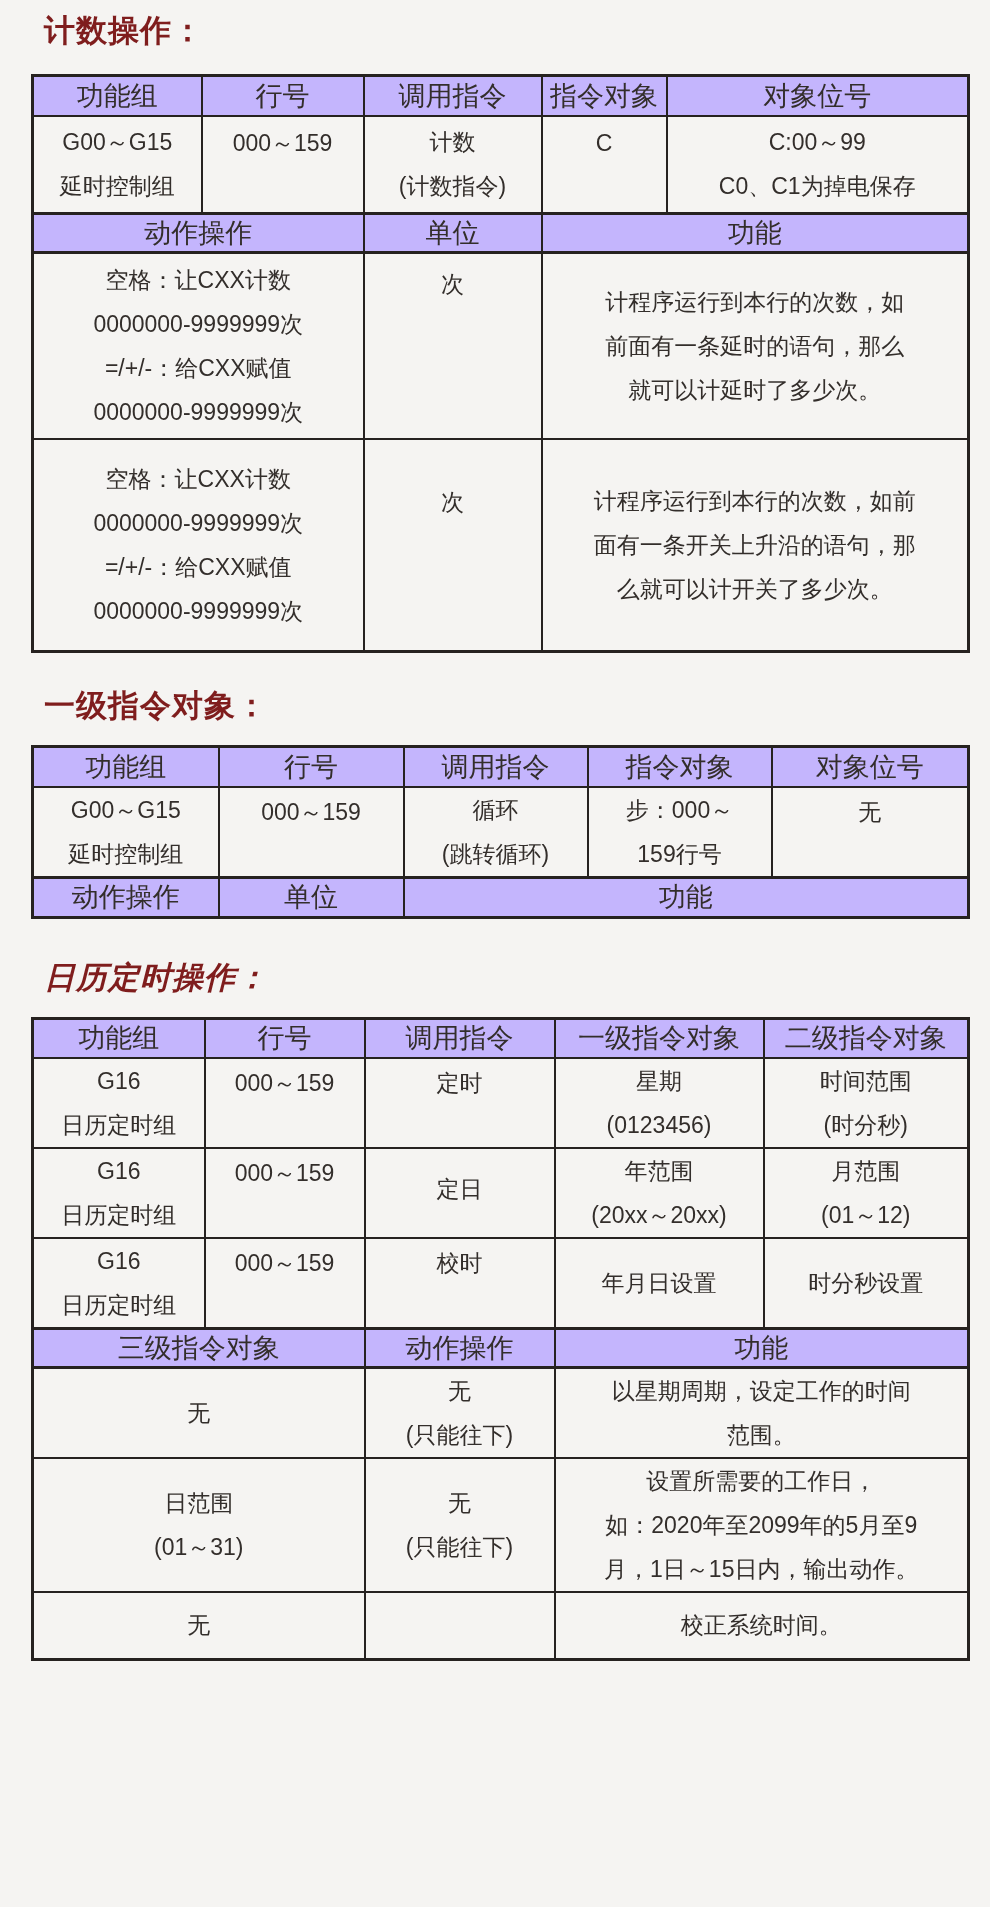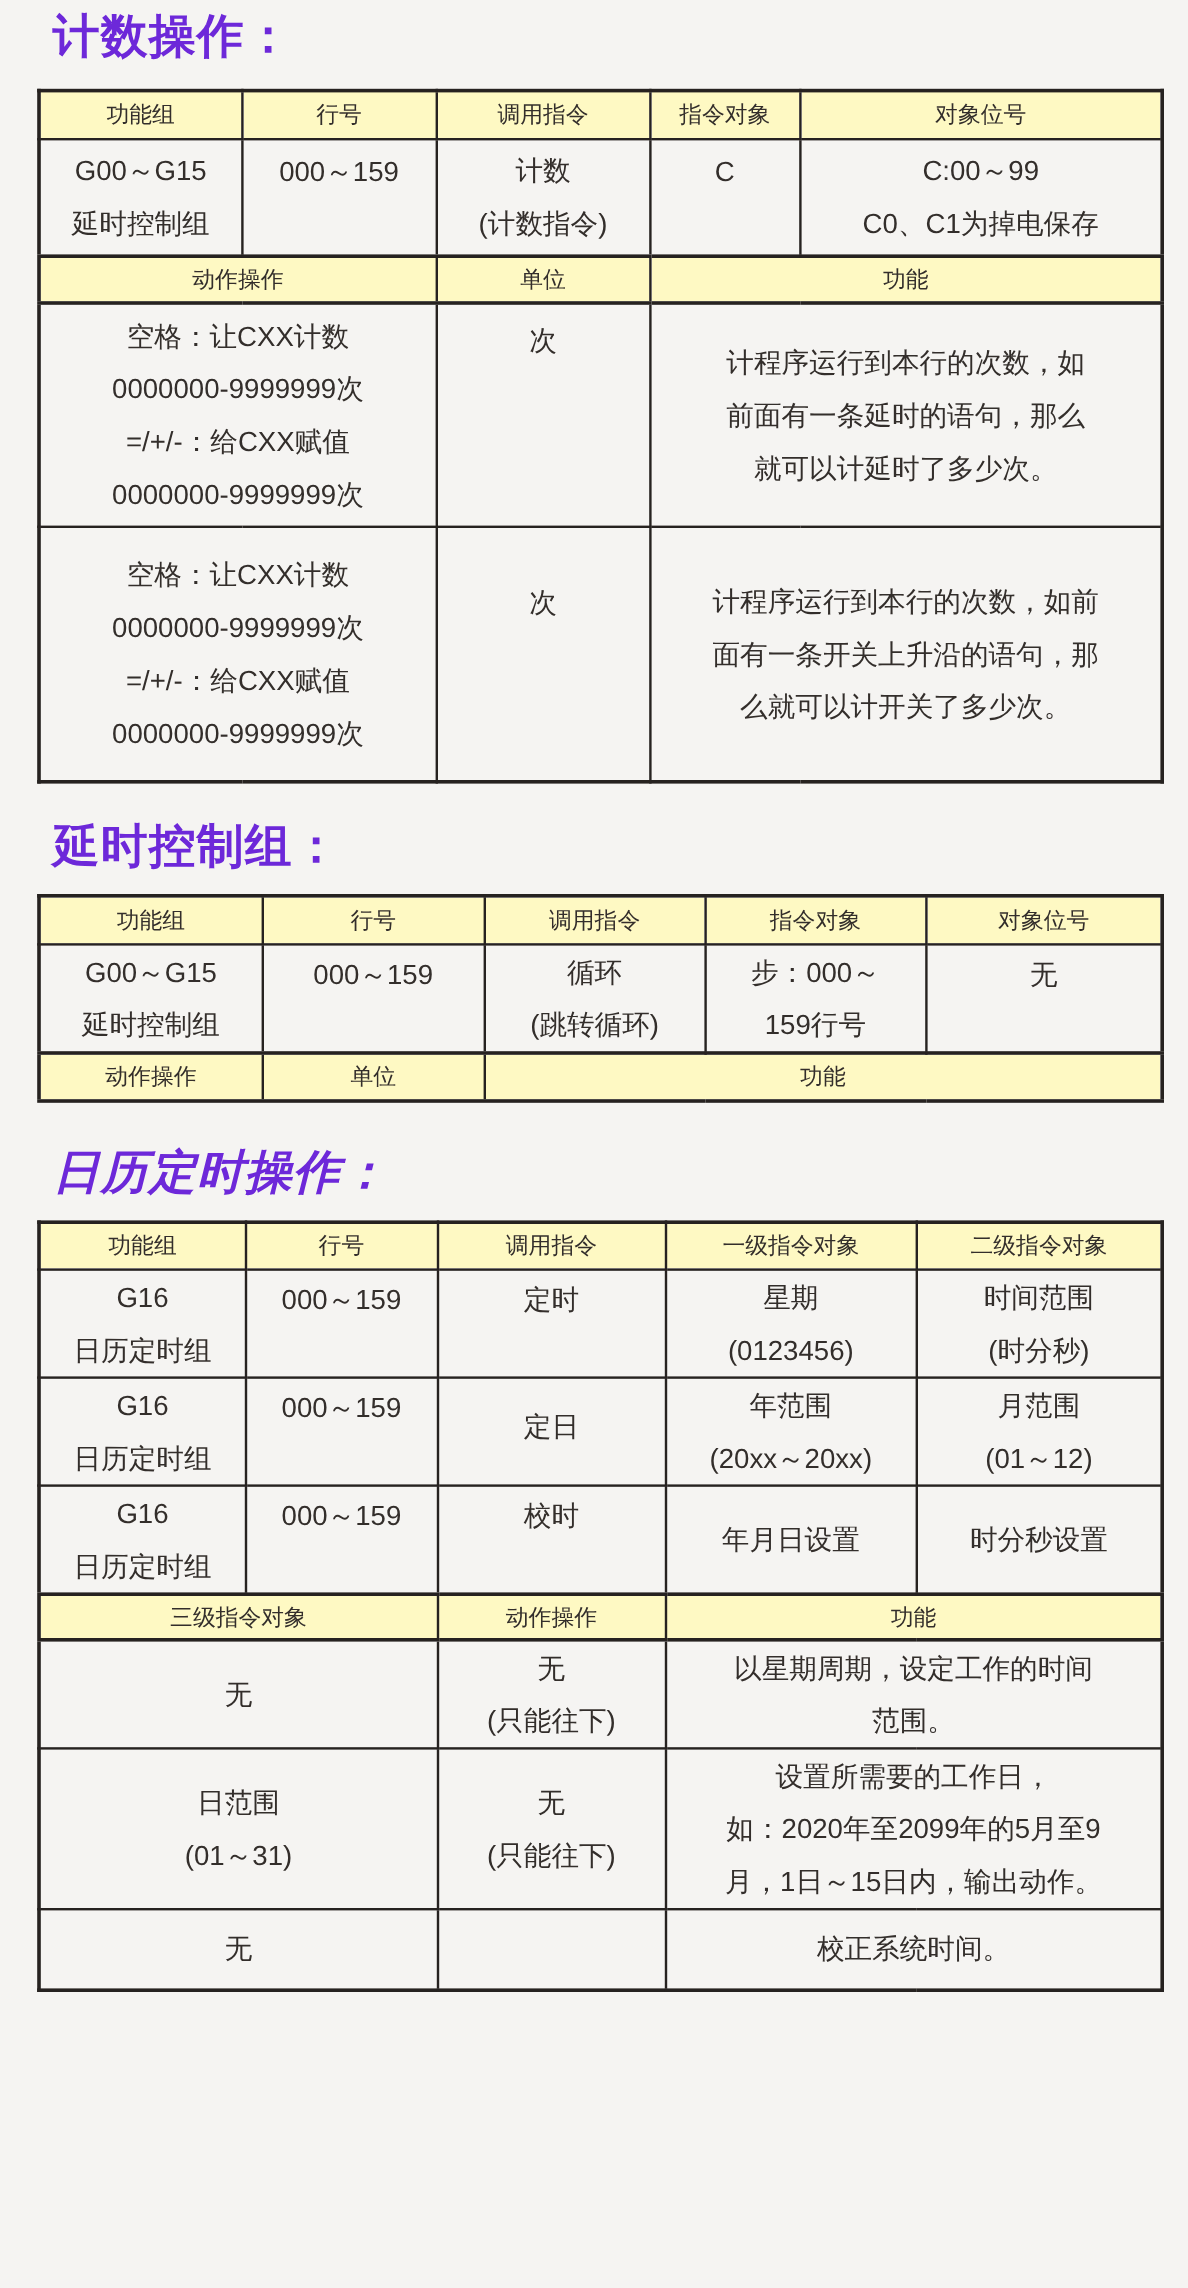--- a/index.html
+++ b/index.html
@@ -5,23 +5,23 @@
   html,body { margin:0; padding:0; }
   body {
     width:990px; height:1907px;
     background:#f5f4f2;
     font-family:"Liberation Sans","DejaVu Sans",sans-serif;
     color:#332e2b;
     overflow:hidden;
   }
   h2.sec-title {
     margin:0 0 0 44px;
-    font-size:39px; line-height:36px;
+    font-size:31px; line-height:36px;
     font-weight:bold; letter-spacing:1px;
-    color:#6d28d9;
+    color:#7f1d1d;
   }
   #title-1 { padding-top:13px; }
   #title-2 { padding-top:35px; }
   #title-3 { padding-top:41px;font-style:italic; }
   table.man {
     border-collapse:collapse;
     table-layout:fixed;
     width:936px;
     margin:25px 0 0 31px;
     border:3px solid #262220;
@@ -29,23 +29,23 @@
   table.man td {
     border:2px solid #262220;
     text-align:center;
     vertical-align:middle;
     font-size:23px;
     line-height:44px;
     padding:0 2px;
     overflow:hidden;
   }
   tr.hdr td, tr.hdr2 td {
-    background:#fef9c3;
+    background:#c4b5fd;
     line-height:normal;
-    font-size:19px;
+    font-size:27px;
   }
   tr.hdr2 td { border-top:3px solid #262220; border-bottom:3px solid #262220;margin-left:26px; }
   td.lh40 { line-height:40px; }
   td.vtop { vertical-align:top; padding-top:6px; }
   td.vbot { vertical-align:bottom; padding-bottom:10px; }
 </style>
 </head>
 <body>
 
 <h2 class="sec-title" id="title-1">计数操作：</h2>
@@ -111,21 +111,21 @@
     <td style="vertical-align:top;padding-top:40px">次</td>
     <td colspan="2">
       <div>计程序运行到本行的次数，如前</div>
       <div>面有一条开关上升沿的语句，那</div>
       <div>么就可以计开关了多少次。</div>
     </td>
   </tr>
 </tbody>
   </table>
 
-<h2 class="sec-title" id="title-2">延时控制组：</h2>
+<h2 class="sec-title" id="title-2">一级指令对象：</h2>
 
 <table class="man" style="margin-top:21px">
   <colgroup>
     <col style="width:186px">
       <col style="width:185px">
       <col style="width:184px">
       <col style="width:184px">
       <col style="width:197px">
   </colgroup>
   <tbody>

